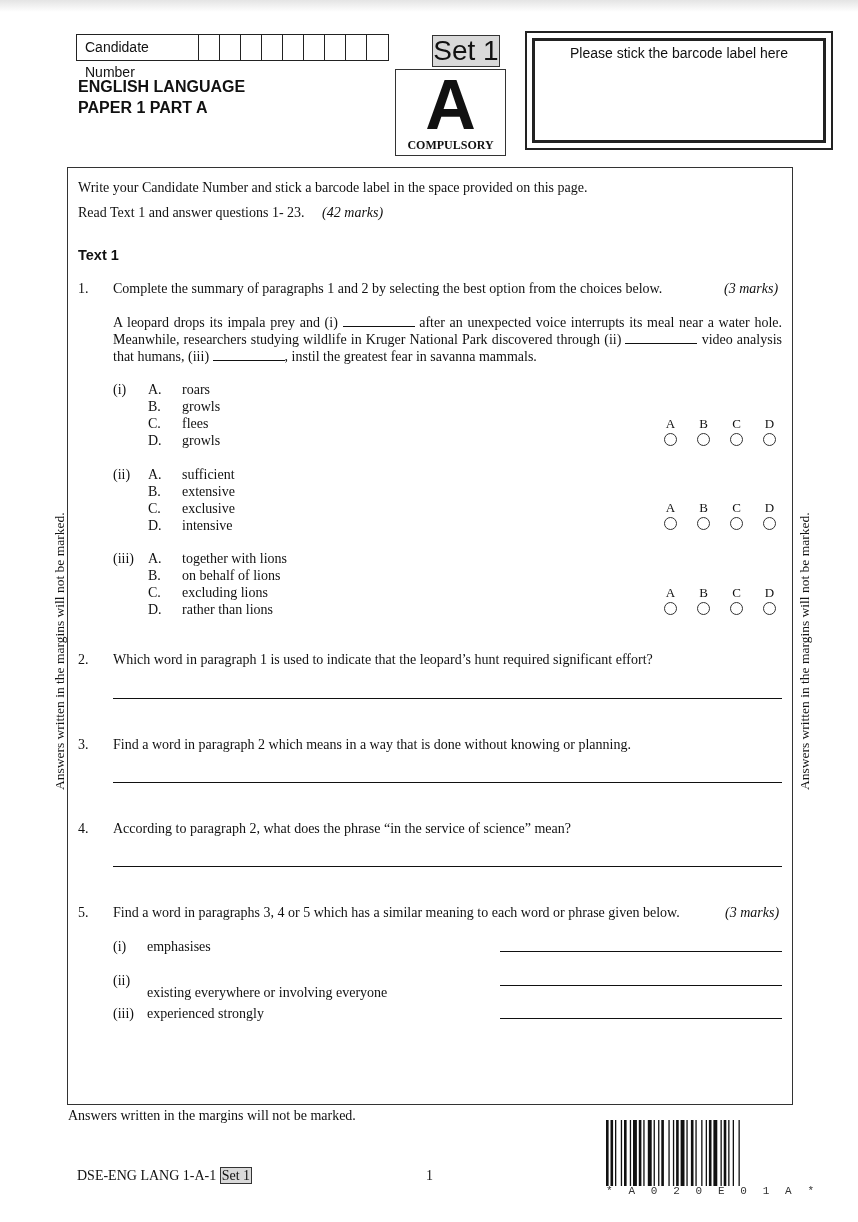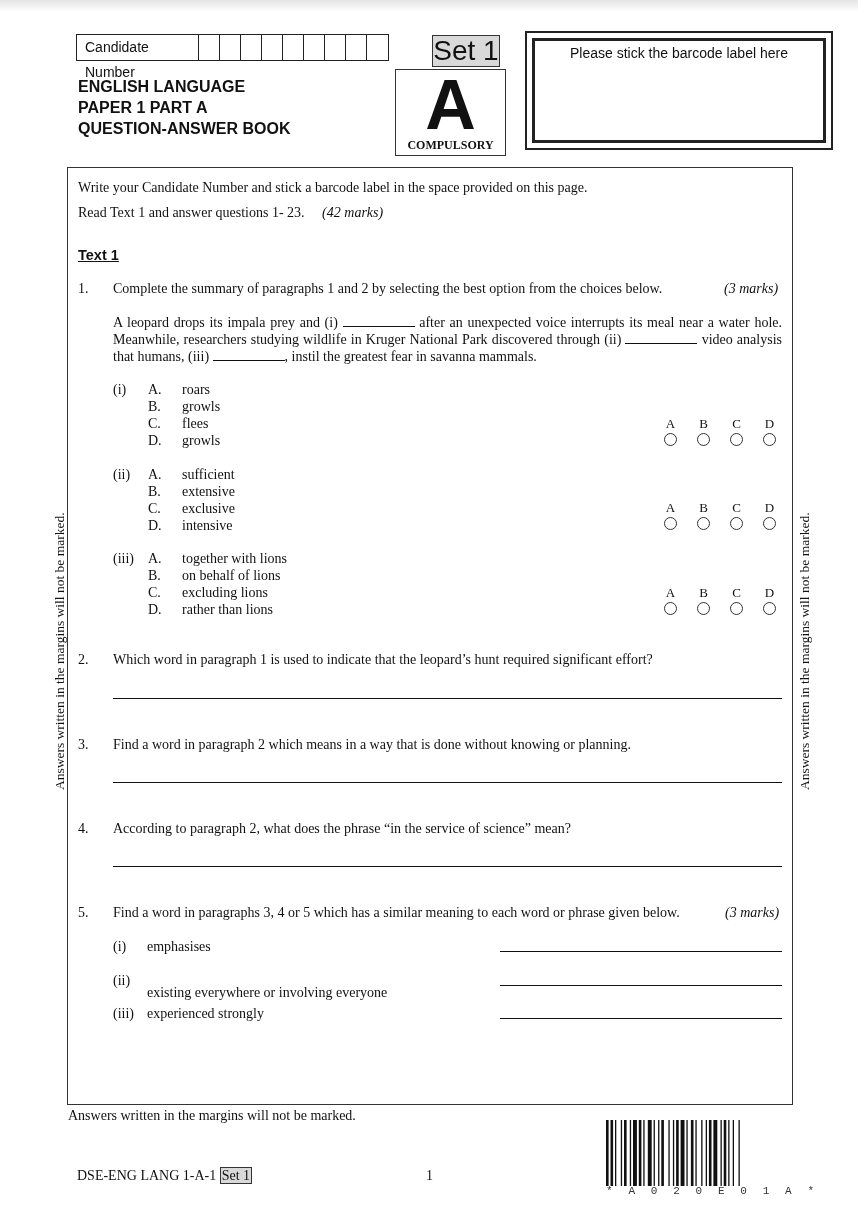--- a/index.html
+++ b/index.html
@@ -6,21 +6,21 @@
     body {
       width: 858px; height: 1222px; position: relative; overflow: hidden;
       background: #ffffff;
       font-family: "Liberation Serif", serif;
       color: #111;
     }
     .top-shade {
       position: absolute; left: 0; top: 0; width: 858px; height: 12px;
       background: linear-gradient(#e4e4e4, #ffffff);
     }
-    .sans { font-family: "Liberation Sans", sans-serif; text-decoration: underline; }
+    .sans { font-family: "Liberation Sans", sans-serif; }
 
     
     .cand {
       position: absolute; left: 76px; top: 34px; height: 25px;
       display: flex; border: 1px solid #222;
     }
     .cand-label {
       font-family: "Liberation Sans", sans-serif; font-size: 14px;
       padding: 0 8px; line-height: 25px; border-right: 1px solid #222;
       width: 122px; box-sizing: border-box;
@@ -99,21 +99,20 @@
   <div class="cand-box"></div>
   <div class="cand-box"></div>
   <div class="cand-box"></div>
   <div class="cand-box"></div>
   <div class="cand-box"></div>
 </div>
 
 <div class="title-block">
   <div>ENGLISH LANGUAGE</div>
   <div>PAPER 1 PART A</div>
-  <div>QUESTION-ANSWER BOOK</div>
 </div>
 
 <div class="set-badge">Set 1</div>
 <div class="part-box">
   <div class="part-letter">A</div>
   <div class="part-sub">COMPULSORY</div>
 </div>
 
 <div class="barcode-outer"></div>
 <div class="barcode-inner">

